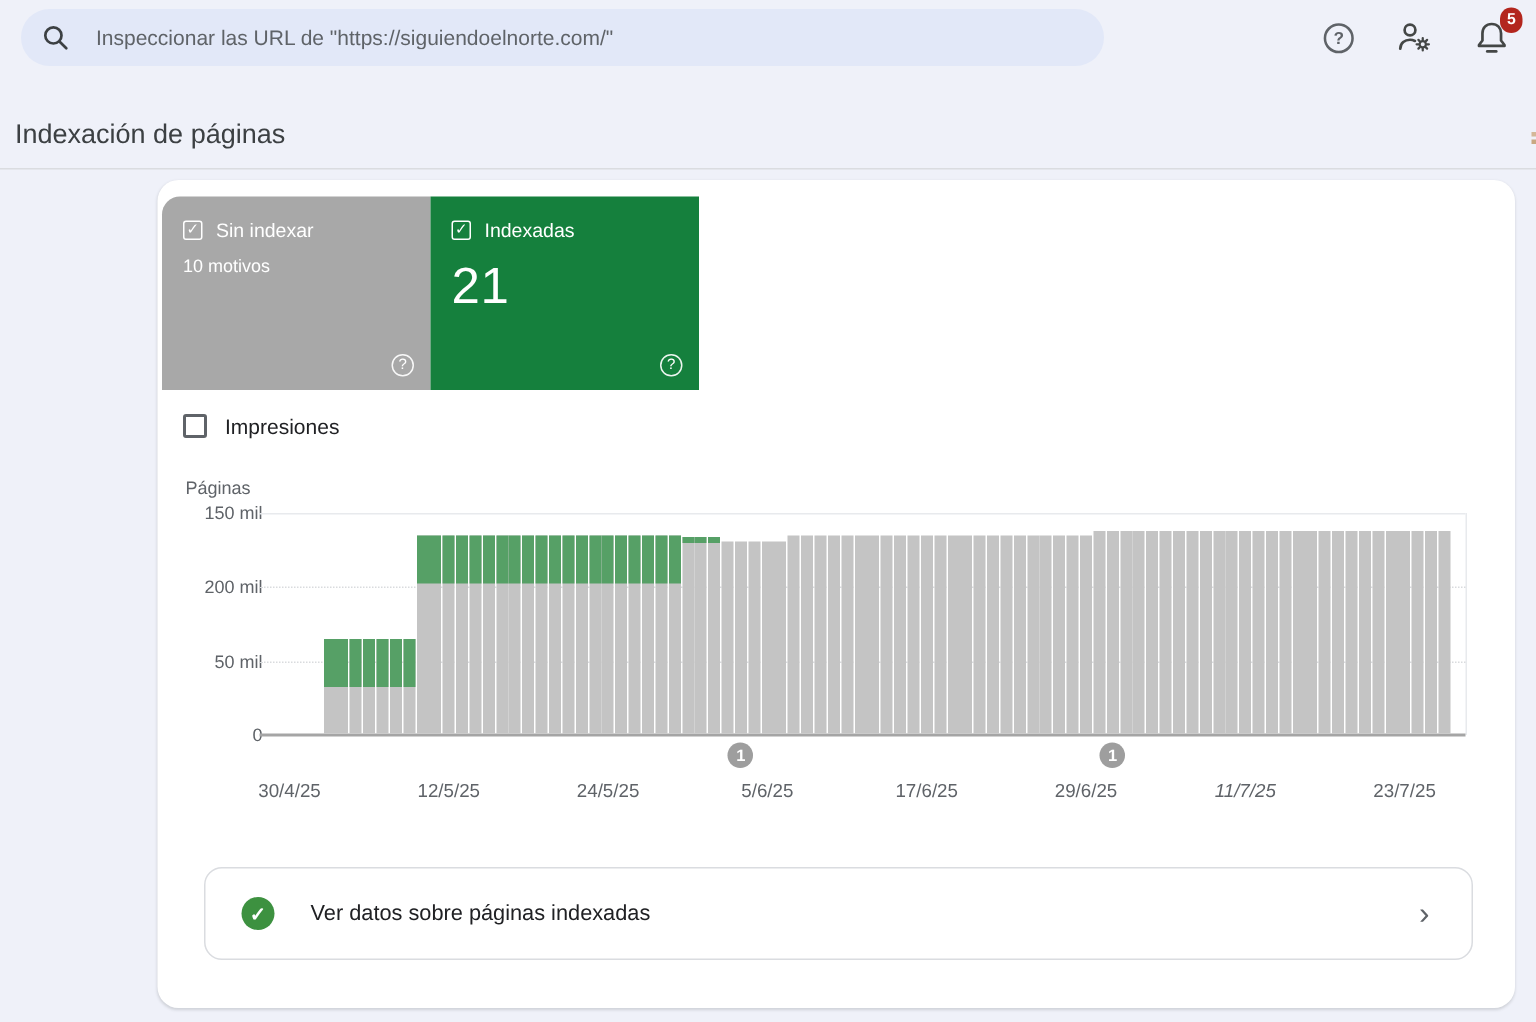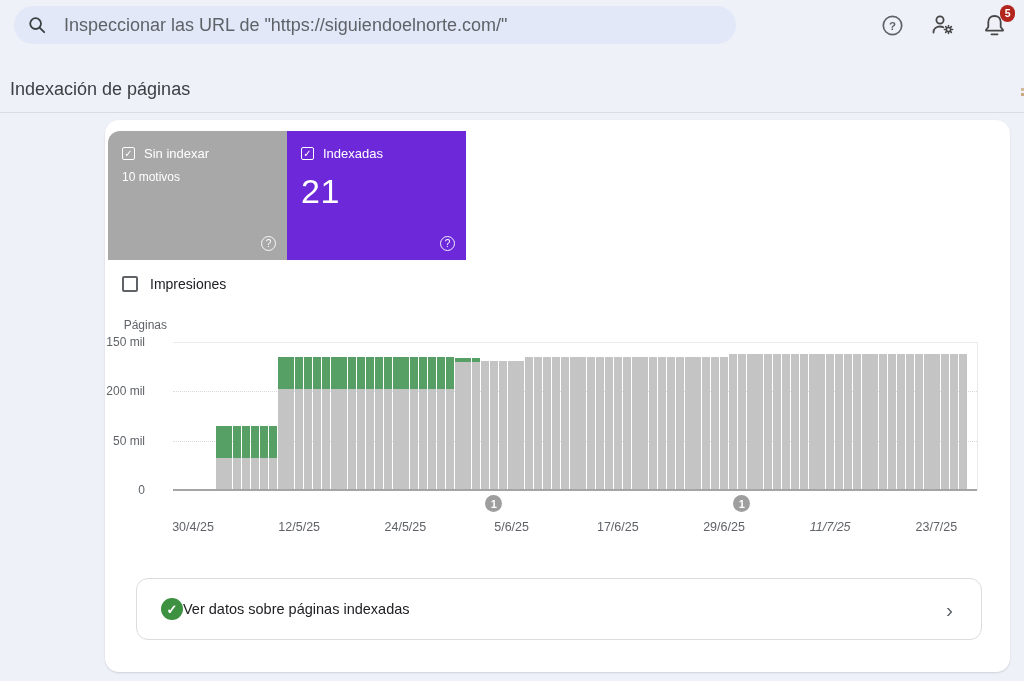--- a/index.html
+++ b/index.html
@@ -10,21 +10,21 @@
   }
 
   
   .search-pill {
     position:absolute; left:14px; top:6px; width:722px; height:38px;
     background:#e2e8f8; border-radius:19px; display:flex; align-items:center;
   }
   .search-pill svg { margin-left:14px; flex:0 0 auto; }
   .search-input {
     flex:1; border:none; outline:none; background:transparent; margin-left:16px;
-    font-size:18px; color:#3c4043; font-family:"Liberation Sans",sans-serif;
+    font-size:14px; color:#3c4043; font-family:"Liberation Sans",sans-serif;
   }
   .search-input::placeholder { color:#5f6368; opacity:1; }
   .topbar-icons { position:absolute; right:16px; top:11px; display:flex; align-items:center; gap:23px; }
   .icon-btn { width:28px; height:28px; display:flex; align-items:center; justify-content:center; cursor:pointer; position:relative; }
   .badge {
     position:absolute; top:-6px; right:-7px; background:#b3261e; color:#fff;
     font-size:10.5px; font-weight:bold; line-height:1; padding:3px 4.5px; border-radius:9px;
   }
 
   
@@ -59,21 +59,21 @@
   .help-circle::after { content:"?"; }
 
   
   .impressions-row { position:absolute; left:17px; top:156px; display:flex; align-items:center; cursor:pointer; }
   .imp-box { width:16px; height:16px; border:2px solid #5f6368; border-radius:2px; background:#fff; }
   .imp-label { margin-left:12px; font-size:14px; color:#202124; }
 
   
   .chart { position:absolute; left:0; top:196px; width:905px; height:230px; }
   .pages-label { position:absolute; left:0; top:2px; width:62px; text-align:right; font-size:12px; color:#5f6368; }
-  .ytick { position:absolute; left:0; width:40px; text-align:right; font-size:12px; color:#5f6368; }
+  .ytick { position:absolute; left:0; width:70px; text-align:right; font-size:12px; color:#5f6368; }
   .plot {
     position:absolute; left:68px; top:26px; width:805px; height:148px;
     border-right:1px solid #e8eaed;
   }
   .grid { position:absolute; left:0; right:0; height:0; }
   .grid.solid-top { border-top:1px solid #e8eaed; top:0; }
   .grid.dot1 { border-top:1px dotted #d9dbde; top:49px; }
   .grid.dot2 { border-top:1px dotted #d9dbde; top:99px; }
   .baseline { position:absolute; left:0; right:0; bottom:-1px; height:2px; background:#a5a5a5; }
   .bar { position:absolute; bottom:1px; width:8px; background:#c4c4c4; }
@@ -89,21 +89,21 @@
   .cta-row {
     position:absolute; left:31px; top:458px; width:846px; height:62px;
     background:#fff; border:1px solid #dadce0; border-radius:12px;
     display:flex; align-items:center; cursor:pointer;
   }
   .check-circle {
     width:22px; height:22px; border-radius:50%; background:#3d9140; color:#fff;
     margin-left:24px; display:flex; align-items:center; justify-content:center; font-size:13px;
   }
   .check-circle::after { content:"✓"; font-weight:bold; }
-  .cta-label { font-size:14.5px; color:#202124; }
+  .cta-label { margin-left:24px; font-size:14.5px; color:#202124; }
   .cta-chevron { margin-left:auto; margin-right:28px; color:#5f6368; font-size:21px; line-height:1; }
 </style>
 </head>
 <body>
 
 <div class="search-pill">
   <svg width="18" height="18" viewBox="0 0 18 18">
     <circle cx="7.6" cy="7.6" r="5.4" fill="none" stroke="#3c4043" stroke-width="1.8"></circle>
     <line x1="11.8" y1="11.8" x2="16.2" y2="16.2" stroke="#3c4043" stroke-width="1.8" stroke-linecap="round"></line>
   </svg>
@@ -154,21 +154,21 @@
 
   <div class="stat-cards">
     <div class="stat-card unindexed" style="background:#a8a8a8">
       <div class="stat-check">
         <span class="cbox checked"></span>
         <span>Sin indexar</span>
       </div>
       <div class="stat-sub">10 motivos</div>
       <span class="help-circle"></span>
     </div>
-    <div class="stat-card indexed" style="background:#6d28d9">
+    <div class="stat-card indexed" style="background:#15803d">
       <div class="stat-check">
         <span class="cbox checked"></span>
         <span>Indexadas</span>
       </div>
       <div class="stat-value">21</div>
       <div class="stat-sub"></div>
       <span class="help-circle"></span>
     </div>
   </div>
 

